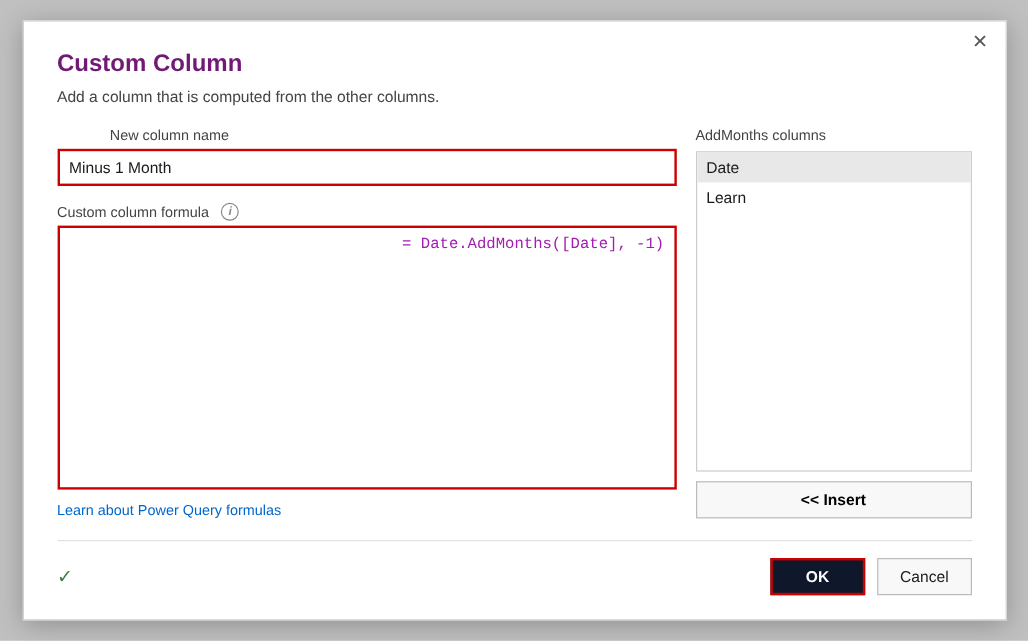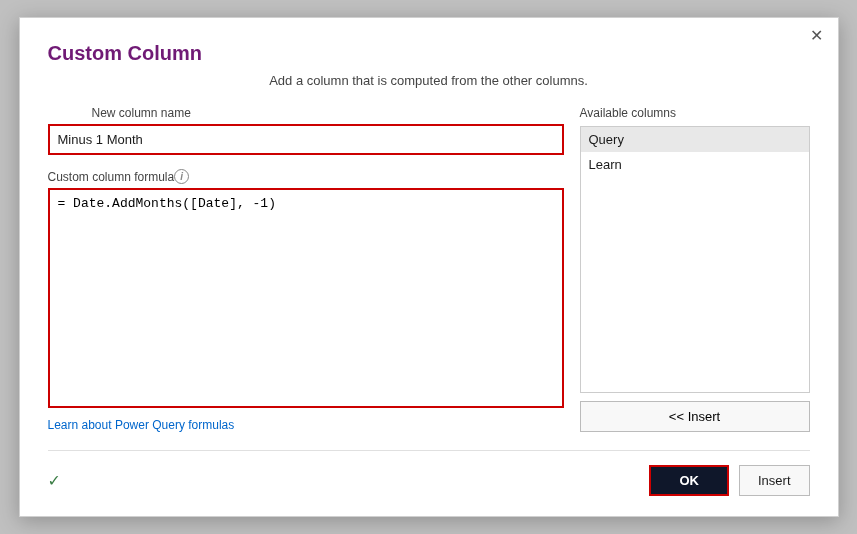--- a/index.html
+++ b/index.html
@@ -36,21 +36,20 @@
     .dialog-title {
       font-size: 20px;
       font-weight: 600;
       margin-bottom: 8px;
       color: #701a75;
     }
     .dialog-subtitle {
       color: #444;
       margin-bottom: 18px;
       font-size: 13px;
-      text-align: center;
     }
     .main-content {
       display: flex;
       gap: 16px;
     }
     .left-panel {
       flex: 1;
       display: flex;
       flex-direction: column;
     }
@@ -69,21 +68,21 @@
       border: 2px solid #cc0000;
       padding: 6px 8px;
       font-size: 13px;
       width: 100%;
       outline: none;
       color: #1a1a1a;
     }
     .formula-label-row {
       display: flex;
       align-items: center;
-      gap: 0;
+      gap: 10px;
       margin-top: 14px;
       margin-bottom: 4px;
     }
     .formula-label {
       font-size: 12px;
       color: #444;
     }
     .info-icon {
       width: 15px;
       height: 15px;
@@ -105,22 +104,23 @@
     }
     .formula-textarea {
       border: 2px solid #cc0000;
       width: 100%;
       height: 220px;
       padding: 6px 8px;
       font-family: 'Consolas', 'Courier New', monospace;
       font-size: 13px;
       resize: none;
       outline: none;
-      color: #000000;
+      color: #a21caf;
       vertical-align: top;
+      text-align: right;
     }
     .pq-link {
       margin-top: 10px;
       font-size: 12px;
       color: #0066cc;
       cursor: pointer;
       text-decoration: none;
     }
     .right-panel-label {
       font-size: 12px;
@@ -143,20 +143,21 @@
     }
     .insert-btn {
       margin-top: 8px;
       border: 1px solid #bbb;
       background: #f8f8f8;
       padding: 7px 12px;
       font-size: 13px;
       cursor: pointer;
       width: 100%;
       text-align: center;
+      font-weight: bold;
     }
     .bottom-bar {
       display: flex;
       align-items: center;
       justify-content: space-between;
       margin-top: 18px;
       border-top: 1px solid #e0e0e0;
       padding-top: 14px;
     }
     .status-left {
@@ -216,31 +217,31 @@
       </div>
 
       <div class="formula-box-wrapper">
         <textarea class="formula-textarea" style="">= Date.AddMonths([Date], -1)</textarea>
       </div>
 
       <a class="pq-link" href="#">Learn about Power Query formulas</a>
     </div>
 
     <div class="right-panel">
-      <div class="right-panel-label">Available columns</div>
+      <div class="right-panel-label">AddMonths columns</div>
       <div class="columns-list">
-        <div class="column-item selected">Query</div>
+        <div class="column-item selected">Date</div>
         <div class="column-item">Learn</div>
       </div>
       <button class="insert-btn">&lt;&lt; Insert</button>
     </div>
   </div>
 
   <div class="bottom-bar">
     <div class="status-left">
       <span class="check-icon">✓</span>
     </div>
     <div class="btn-row">
       <button class="ok-btn">OK</button>
-      <button class="cancel-btn">Insert</button>
+      <button class="cancel-btn">Cancel</button>
     </div>
   </div>
 </div>
 
 </body></html>

